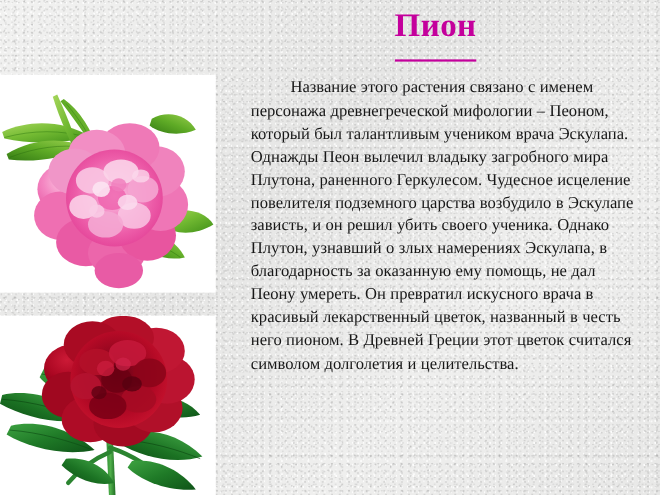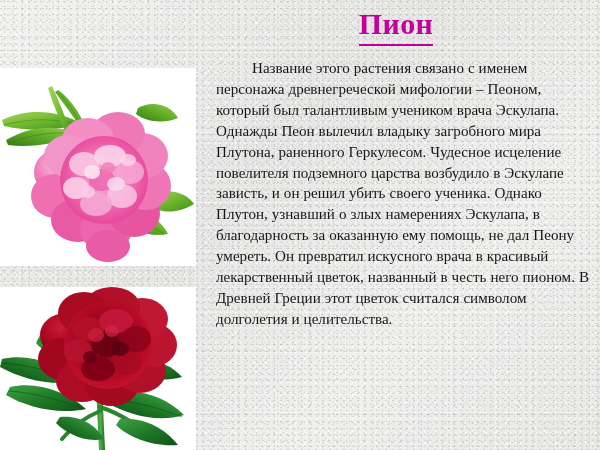--- a/index.html
+++ b/index.html
@@ -58,33 +58,33 @@
   }
   .title-text {
     display: inline-block;
     font-family: "Liberation Serif", "DejaVu Serif", serif;
     font-size: 30px;
     font-weight: bold;
     color: #c4009c;
     letter-spacing: 0.4px;
     line-height: 1.05;
     border-bottom: 2px solid #c4009c;
-    padding-bottom: 4px;
+    padding-bottom: 14px;
   }
 
   
   .body-box {
     position: absolute;
     left: 216px;
     top: 58px;
     width: 374px;
     z-index: 5;
   }
   .body-text {
-    margin: 0;
+    margin: 12px;
     font-family: "Liberation Serif", "DejaVu Serif", serif;
     font-size: 15.1px;
     line-height: 20.9px;
     color: #171717;
     text-indent: 36px;
     text-align: left;
     word-spacing: 0.2px;
   }
 
   

